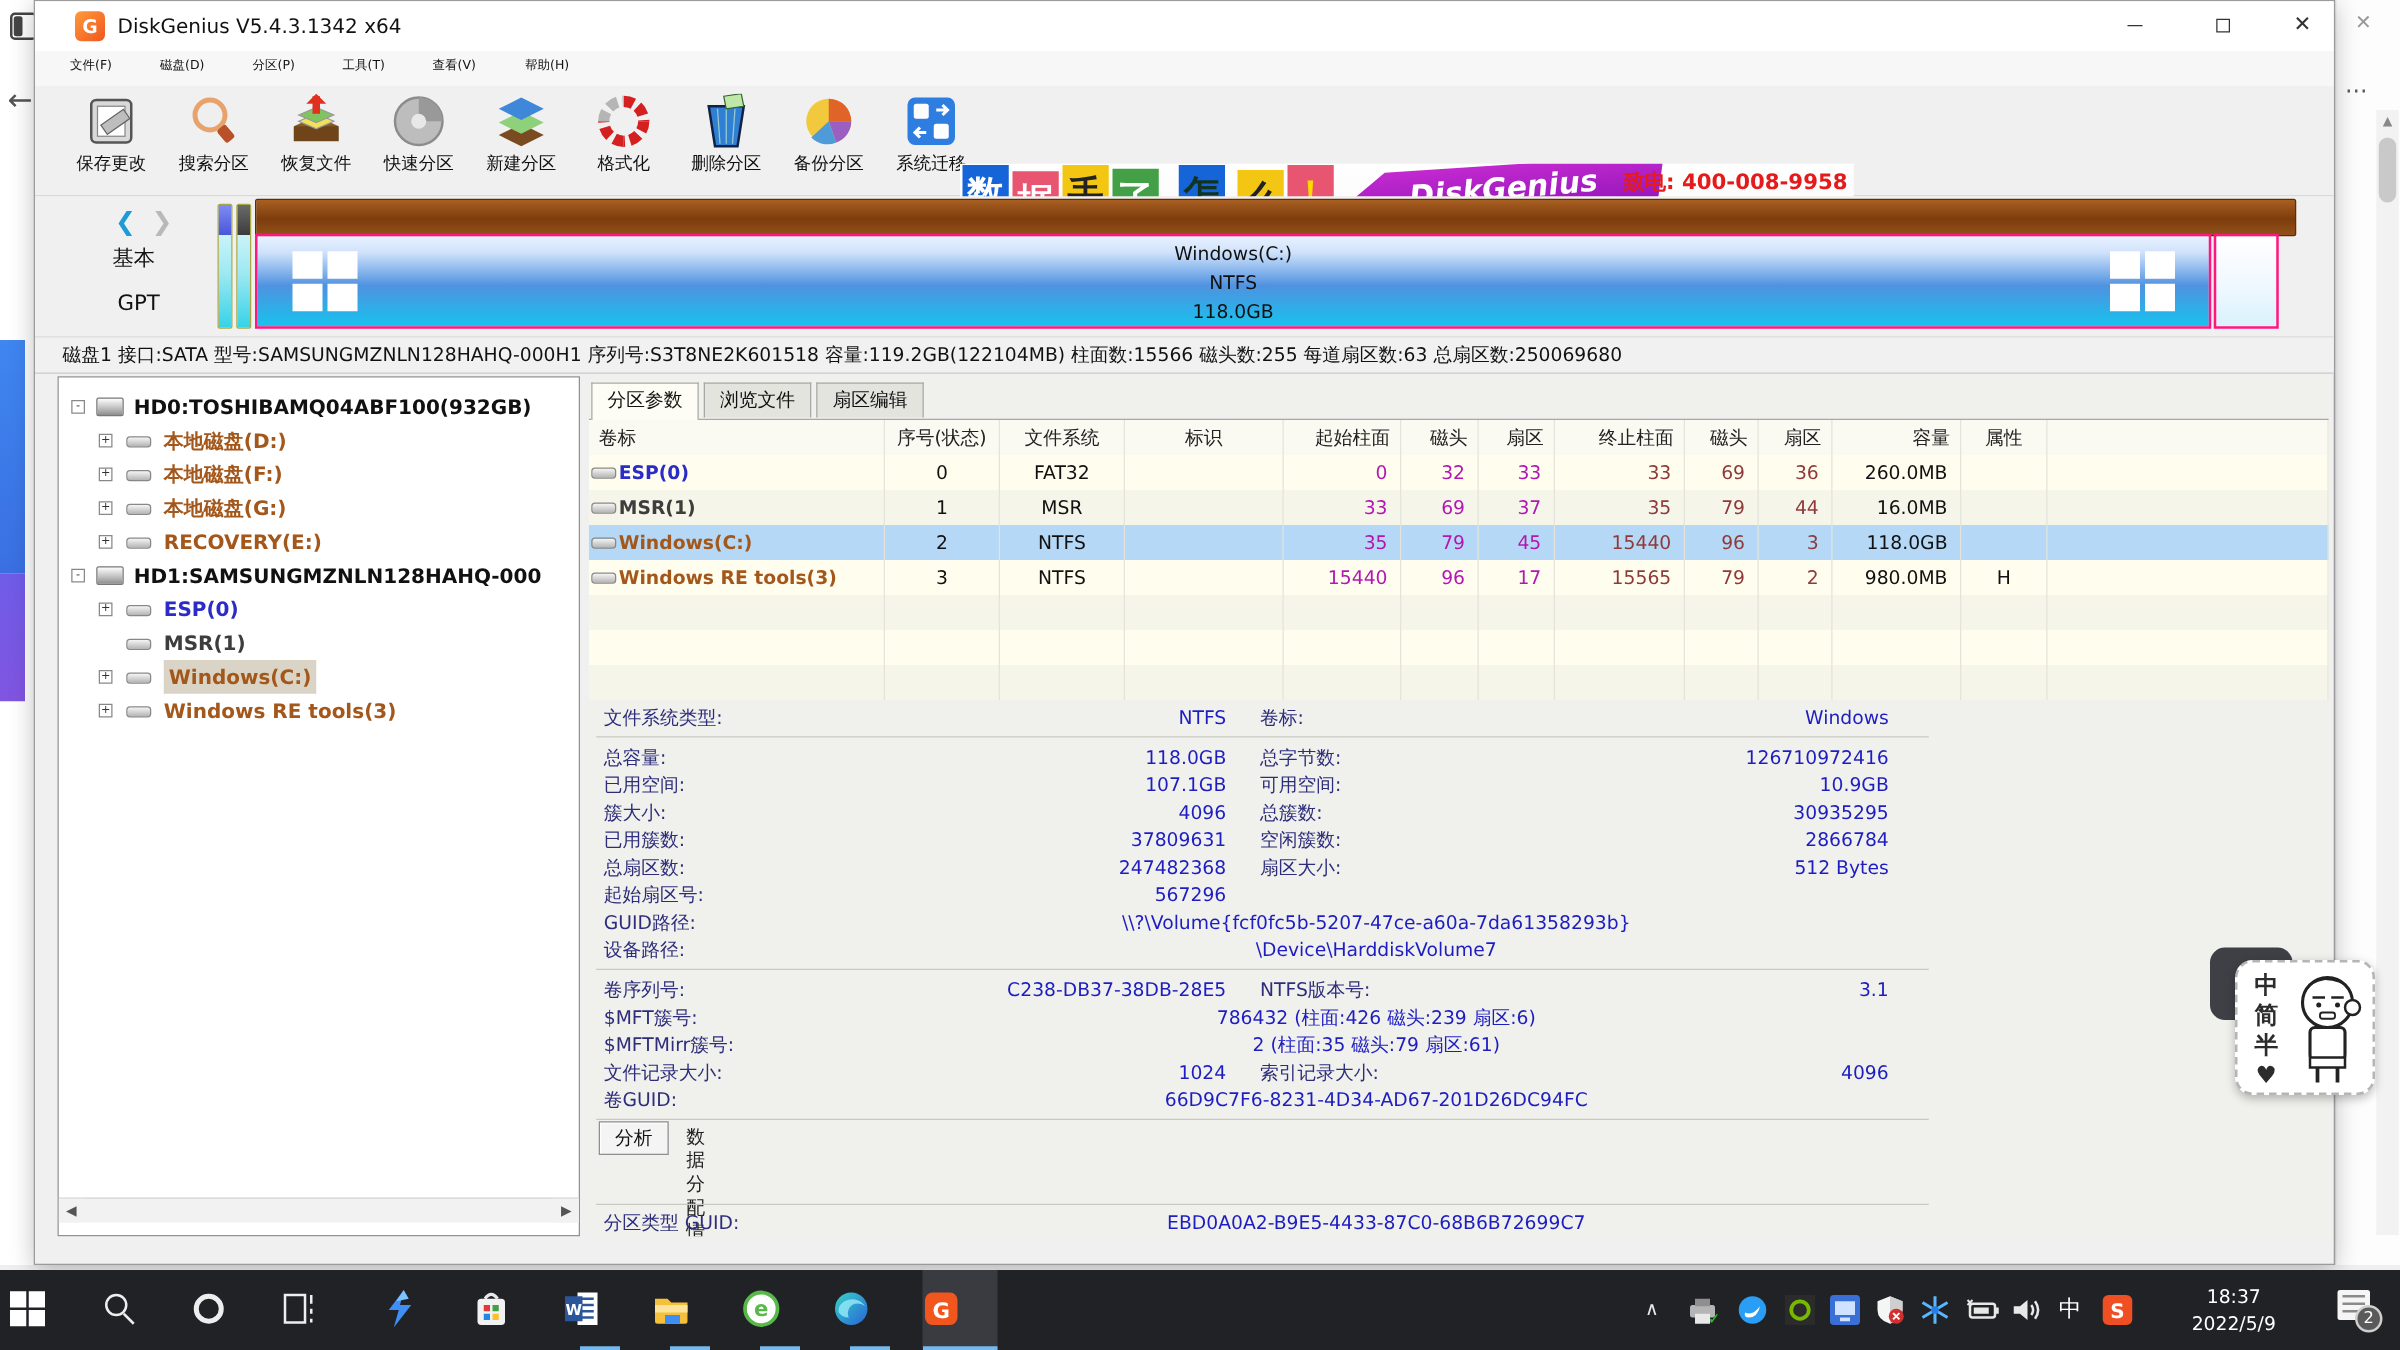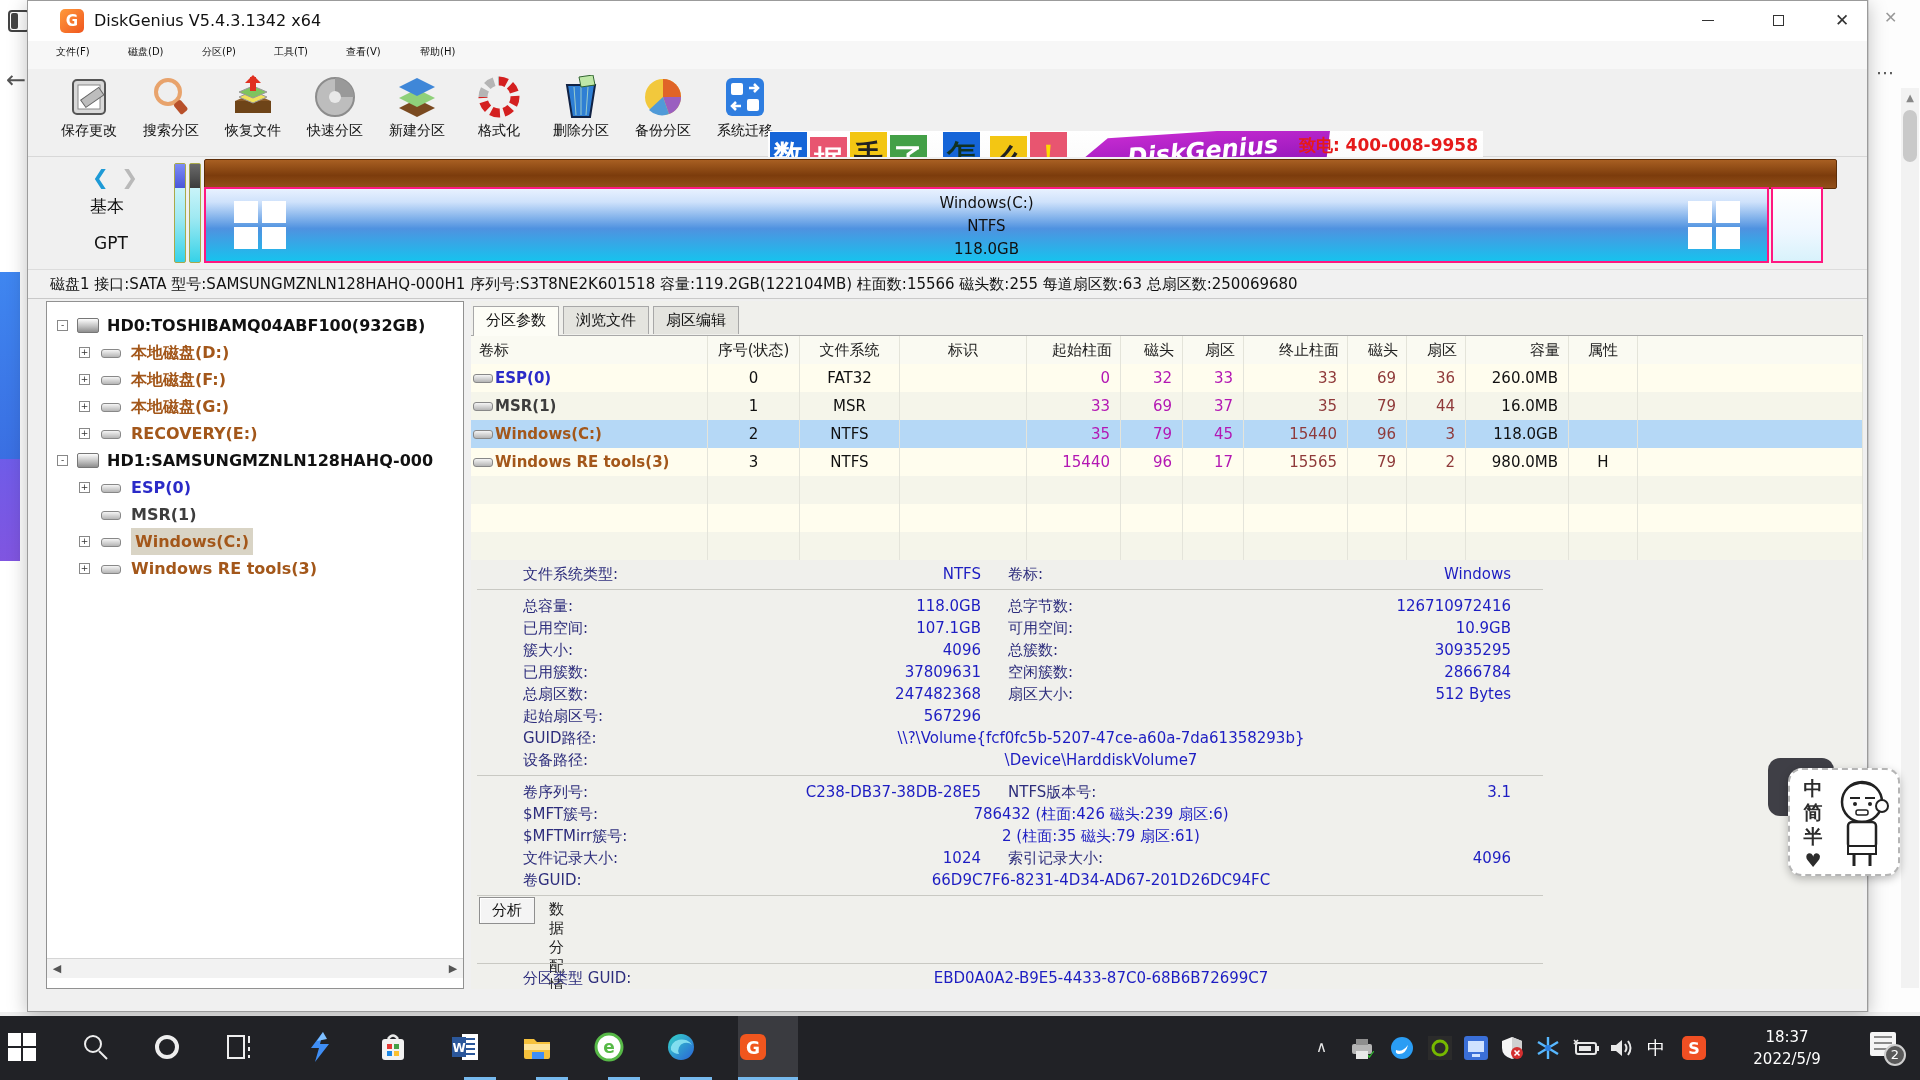--- a/index.html
+++ b/index.html
@@ -108,21 +108,21 @@
   .th > div { color:#222; }
   .cell-name { padding-left:24px; font-weight:bold; position:relative; }
   .cell-name .pico { left:2px; top:10px; }
   .num { text-align:right; padding-right:10px; } .ctr { text-align:center; } .rt { text-align:right; padding-right:8px; }
   .c-start { color:#b317b3; } .c-end { color:#8f3a3a; }
   .row-a { background:#fffdee; } .row-b { background:#f5f5ea; } .row-sel { background:#b5d8f6; }
 
   
   #details { position:absolute; left:0; top:258px; width:1392px; height:340px; font-size:15px; }
   .drow { position:absolute; left:0; width:1392px; height:22px; line-height:22px; }
-  .dl { position:absolute; left:12px; color:#2d2d7c;margin-left:40px; }
+  .dl { position:absolute; left:12px; color:#2d2d7c; }
   .dl2 { position:absolute; left:537px; color:#2d2d7c; }
   .dv1 { position:absolute; left:180px; width:330px; text-align:right; color:#1d1dc2; }
   .dv2 { position:absolute; left:700px; width:340px; text-align:right; color:#1d1dc2; }
   .dvw { position:absolute; left:180px; width:900px; text-align:center; color:#1d1dc2; }
   .dsep { position:absolute; left:6px; width:1066px; border-top:1px solid #c9c9c3; }
 
   #analyze-row { position:absolute; left:8px; top:596px; height:30px; }
   #analyze-btn { position:absolute; left:0; top:0; width:56px; height:27px; background:#f4f4f4;
                  border:1px solid #8f8f8f; box-shadow:inset 1px 1px 0 #fff; font-size:15px; color:#111;
                  text-align:center; line-height:25px; }

